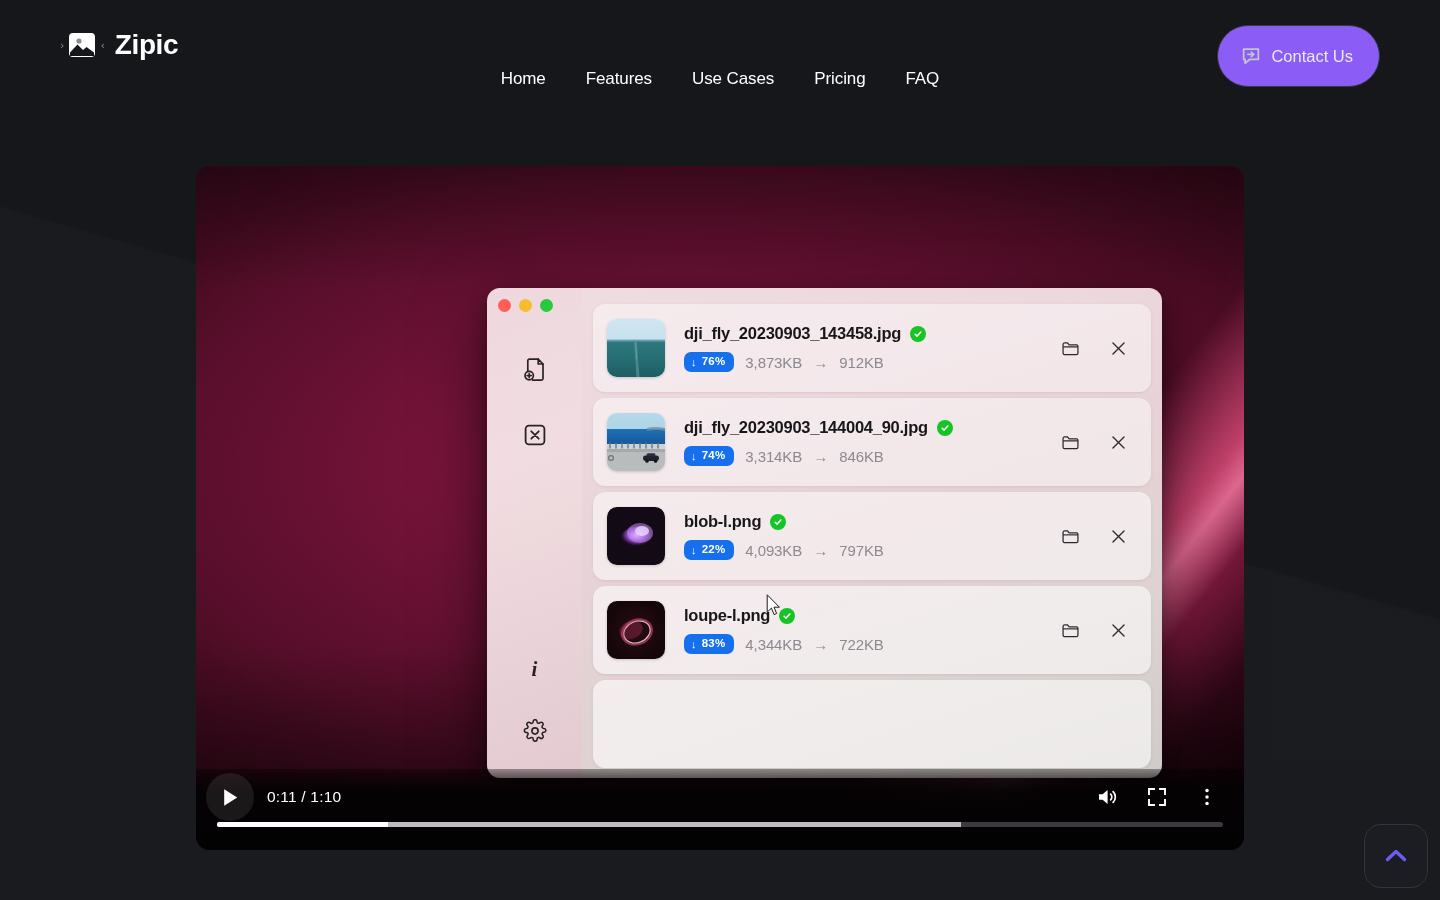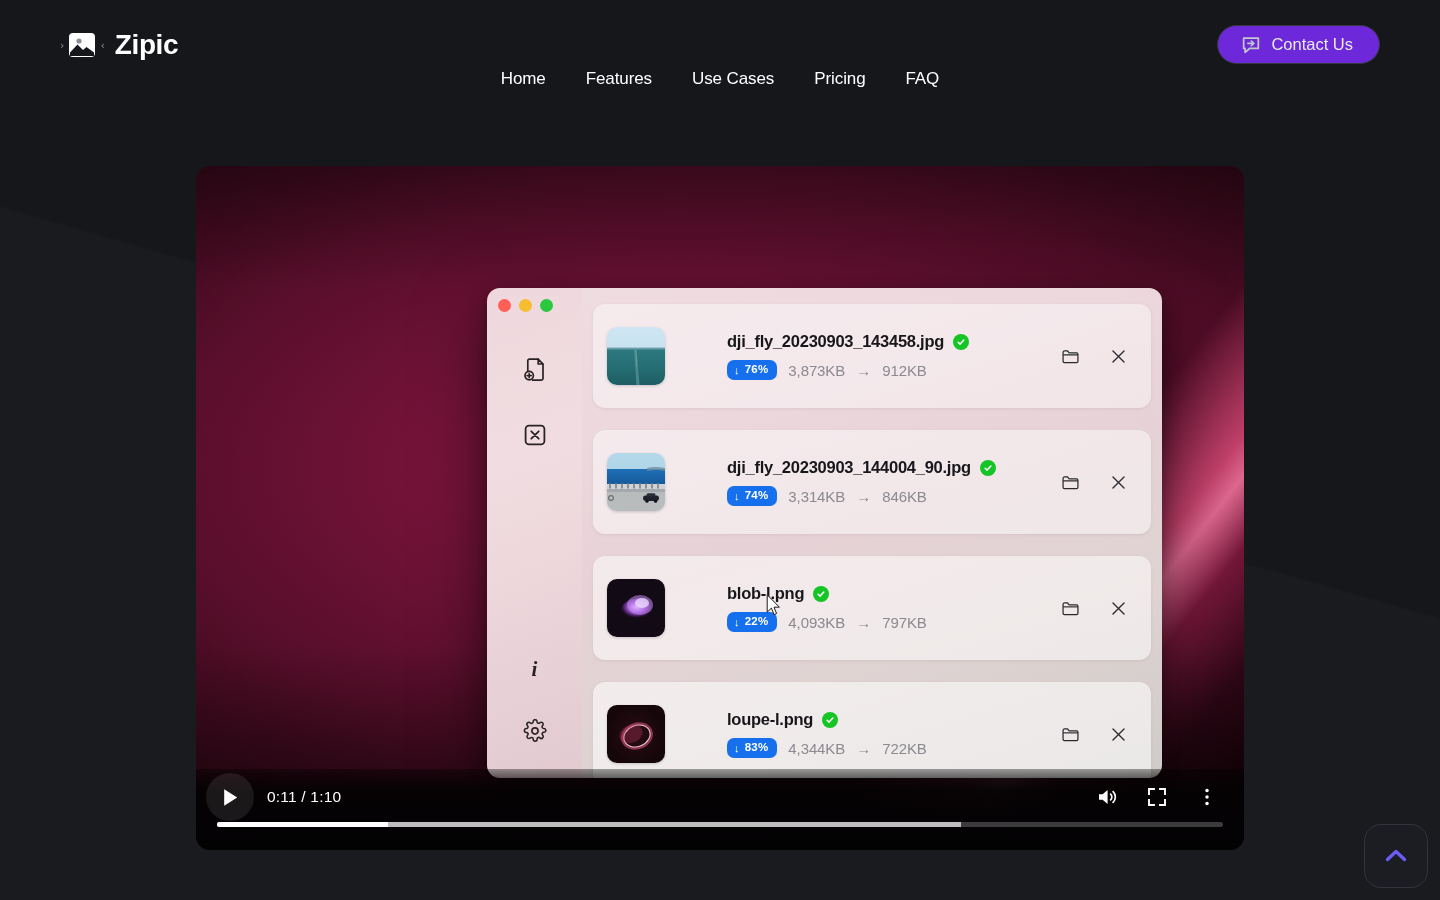--- a/index.html
+++ b/index.html
@@ -89,27 +89,27 @@
     text-decoration: none;
     cursor: pointer;
     white-space: nowrap;
     letter-spacing: -0.1px;
   }
 
   .contact-btn {
     position: absolute;
     right: 60px;
     top: 25px;
-    height: 39px;
+    height: 62px;
     display: flex;
     align-items: center;
     gap: 9px;
     padding: 0 26px 0 22px;
     border-radius: 999px;
-    background: #6d28d9;
+    background: #8b5cf6;
     border: 1px solid #34373e;
     cursor: pointer;
   }
   .contact-label {
     color: #e9eaee;
     font-size: 16.5px;
     font-weight: 500;
     white-space: nowrap;
   }
 
@@ -226,27 +226,26 @@
     position: relative;
     background: linear-gradient(163deg, #efdce0 0%, #ecd8dd 22%, #e6d2d6 48%, #ded3d2 72%, #cfcbc8 100%);
     padding: 16px 11px 0 11px;
     overflow: hidden;
   }
 
   .file-row {
     position: relative;
     display: flex;
     align-items: center;
-    height: 104px;
+    height: 88px;
     border-radius: 12px;
     padding: 0 12px 0 14px;
-    margin-bottom: 22px;
+    margin-bottom: 6px;
     background: rgba(255,255,255,0.40);
     box-shadow: 0 1px 3px rgba(90,60,70,0.10);
-    gap: 43px;
   }
   .file-row:nth-child(1) { background: rgba(255,255,255,0.42); }
   .file-row:nth-child(2) { background: rgba(255,255,255,0.46); }
   .file-row:nth-child(3) { background: rgba(255,255,255,0.52); }
   .file-row:nth-child(4) { background: rgba(255,255,255,0.56); align-items: center; }
   .file-row:nth-child(5) { background: rgba(255,255,255,0.58); }
 
   .thumb {
     width: 58px; height: 58px;
     flex: 0 0 58px;

